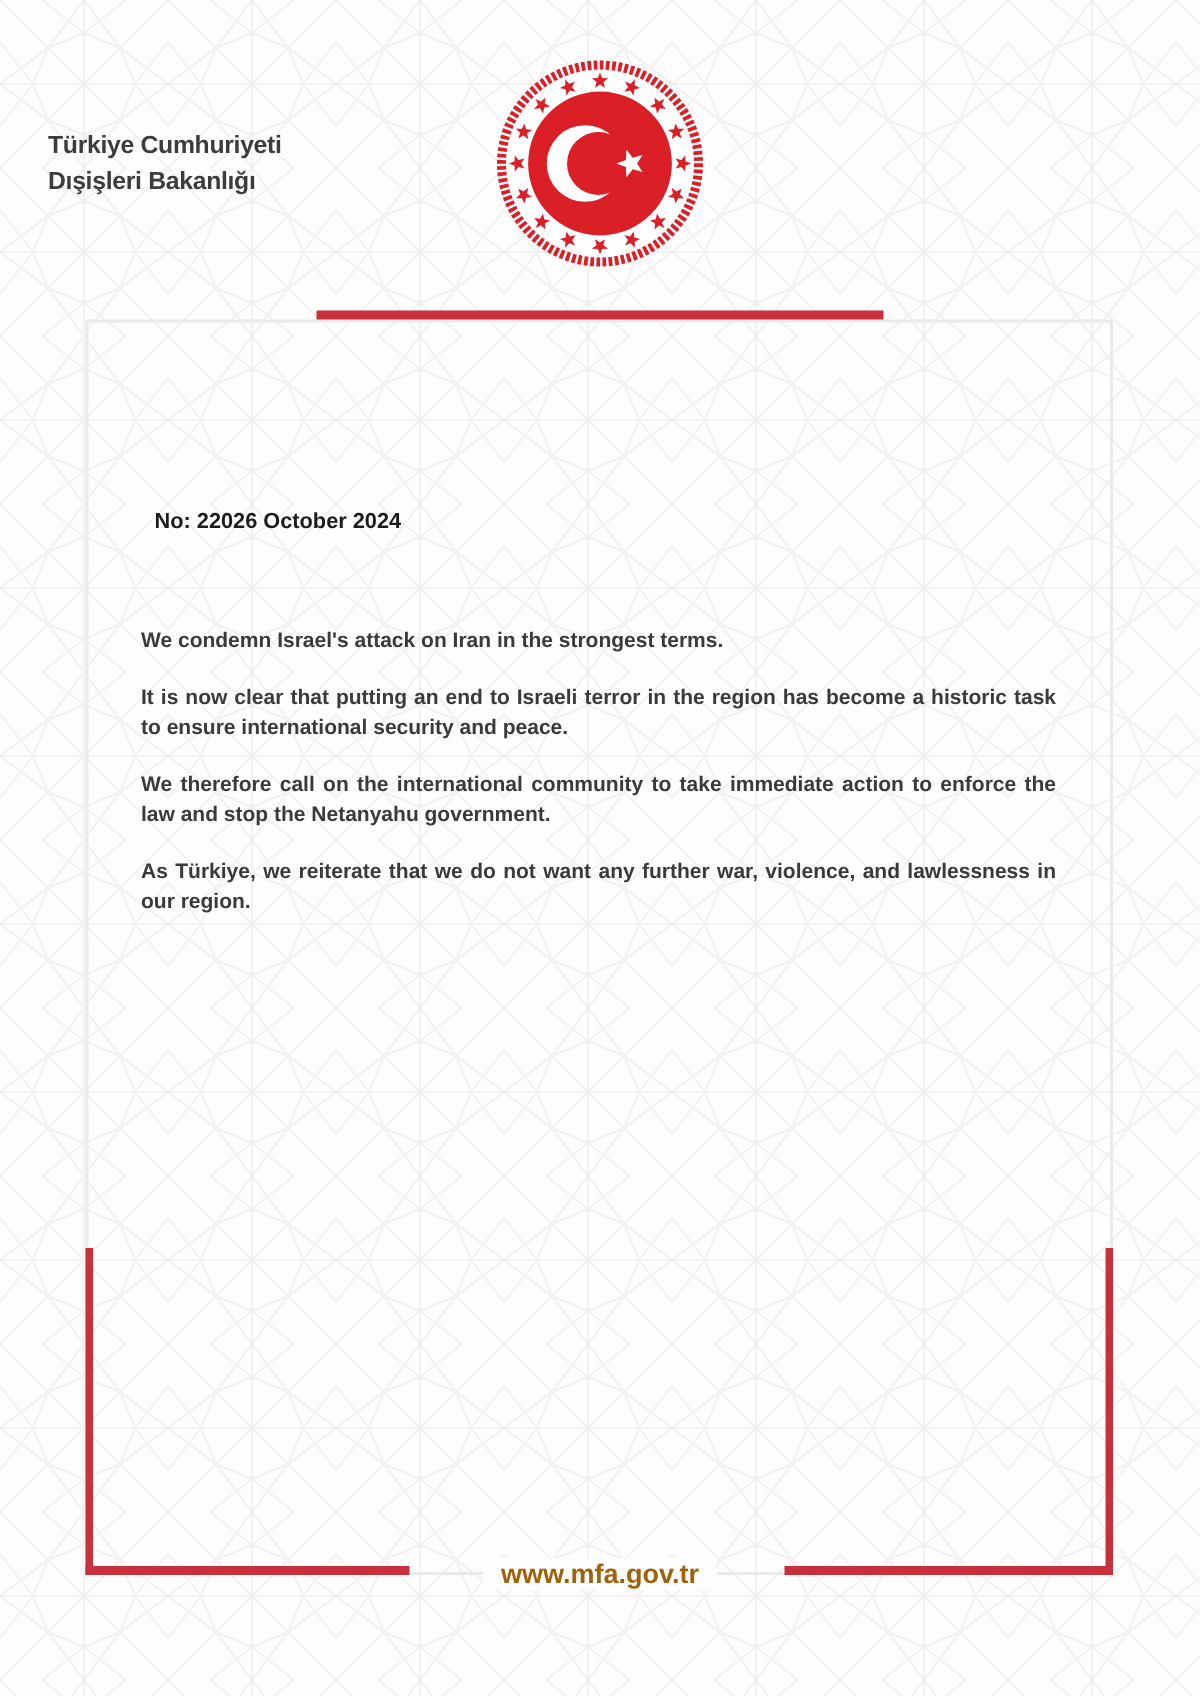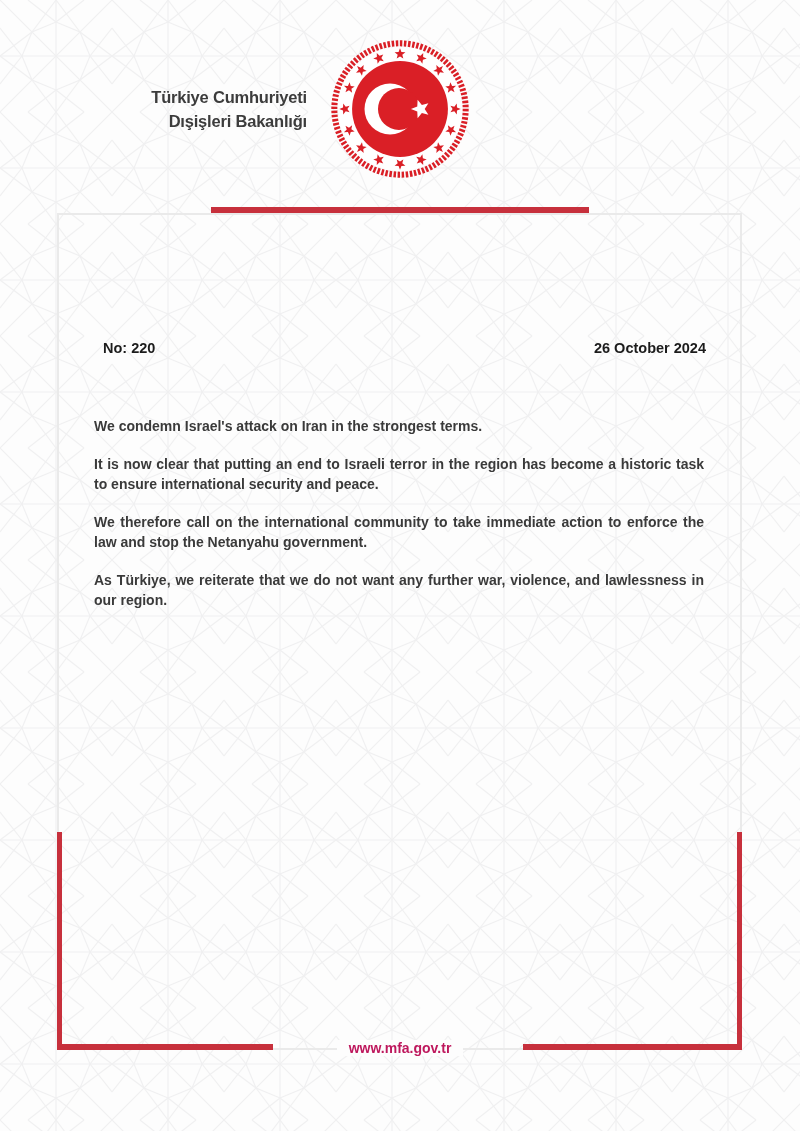--- a/index.html
+++ b/index.html
@@ -18,21 +18,21 @@
   
   .header {
     position:absolute; top:34px; left:0; right:0; height:150px;
     display:flex; align-items:center; justify-content:center; gap:22px;
     z-index:2;
   }
   .header-text {
     width:275px; color:#3c3c3c;
     font-size:16.5px; font-weight:700; line-height:24px; letter-spacing:-0.2px;
   }
-  .header-text.left  { text-align:right; }
+  .header-text.left  { text-align:left; }
   .header-text.right { text-align:left; }
   .emblem-wrap { width:142px; height:142px; flex:0 0 auto; }
   
   .top-red-bar {
     position:absolute; left:211px; top:207px; width:378px; height:6px;
     z-index:3;
   }
   
   .card {
     position:absolute; left:57px; top:213px; width:685px; height:837px;
@@ -51,40 +51,40 @@
     border-right:5px solid; border-bottom:6px solid;
   }
   
   .doc-title {
     position:absolute; left:0; right:0; top:256px;
     text-align:center; font-size:16px; font-weight:700; color:#1c1c1c;
     z-index:2;
   }
   .meta-row {
     position:absolute; left:103px; right:94px; top:340px;
-    display:flex; justify-content:space-between;
+    display:flex; justify-content:flex-start;
     font-size:14.5px; font-weight:700; color:#1c1c1c;
     z-index:2;
   }
   .body-text {
     position:absolute; left:94px; width:610px; top:416px;
     z-index:2;
   }
   .body-text p {
     font-size:14px; line-height:20.5px; color:#3a3a3a;
     text-align:justify; margin-bottom:17px;font-weight:bold;
   }
   
   .footer-url {
     position:absolute; left:0; right:0; top:1039px; text-align:center;
     z-index:4;
   }
   .footer-url span {
     display:inline-block; background:#fdfdfd; padding:0 12px;
-    font-size:14px; font-weight:700; color:#be185d;
+    font-size:18px; font-weight:700; color:#a16207;
   }
 </style>
 </head>
 <body>
 
 <div class="page">
 
   <svg class="bg-pattern" width="800" height="1131" xmlns="http://www.w3.org/2000/svg">
     <defs>
       <pattern id="geo" width="112" height="112" patternUnits="userSpaceOnUse">

